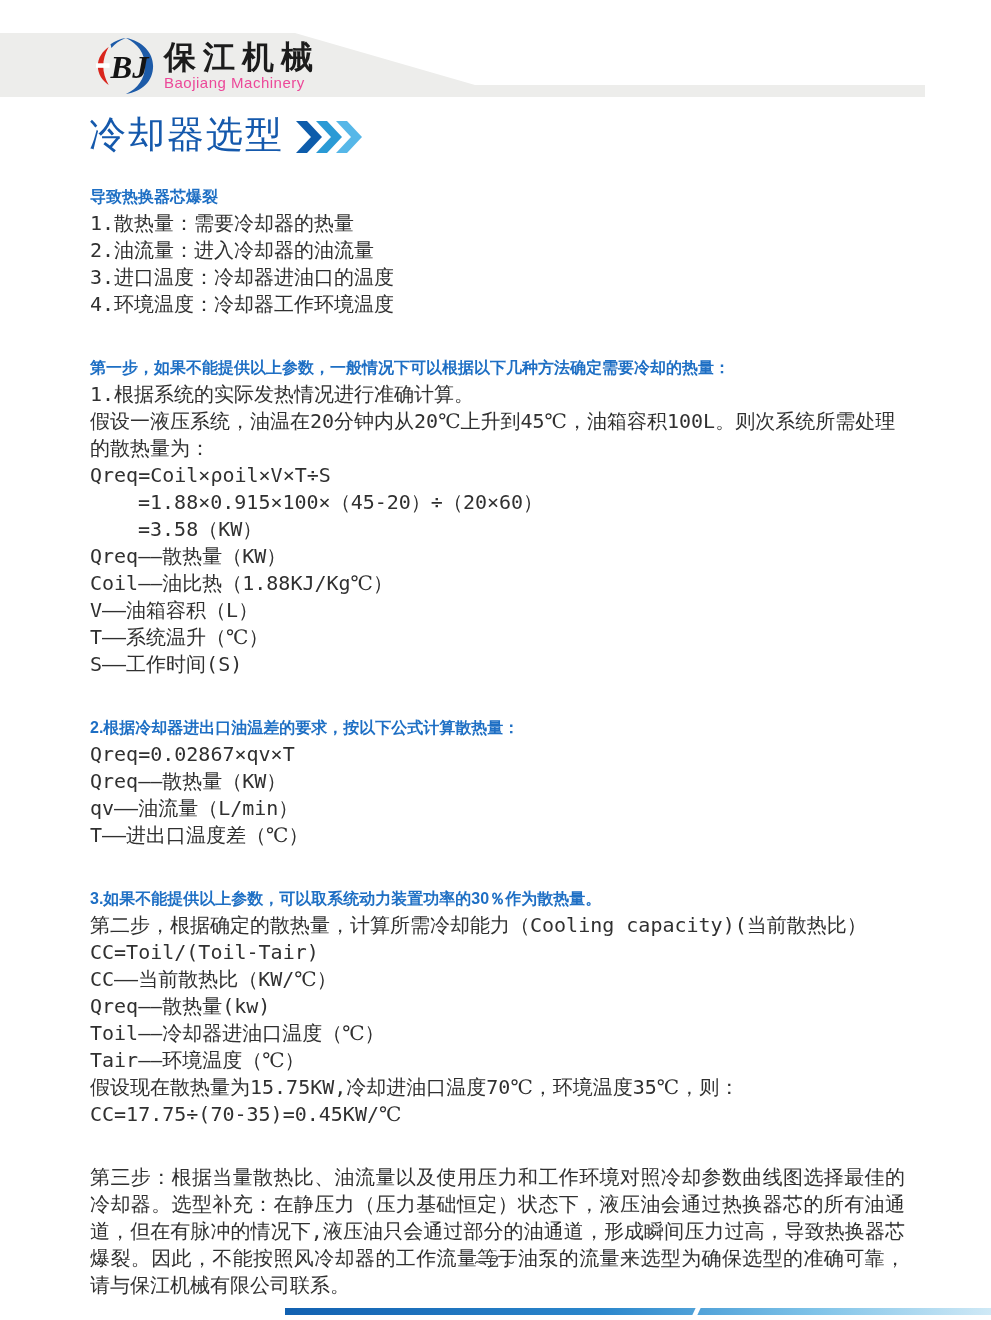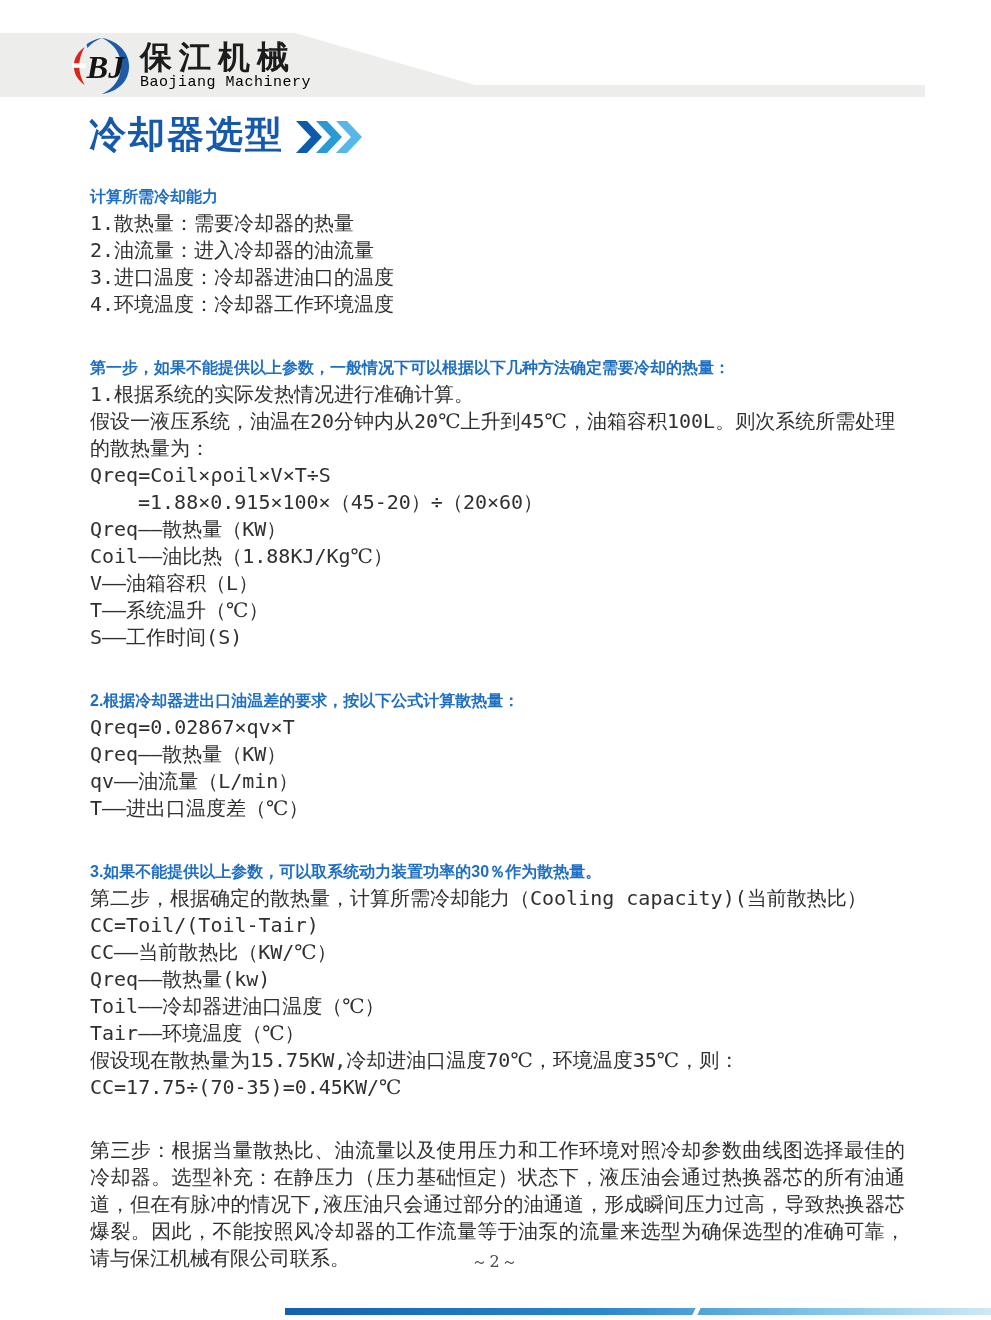--- a/index.html
+++ b/index.html
@@ -9,39 +9,39 @@
     background:#ffffff; overflow:hidden;
     font-family:"Liberation Sans", sans-serif;
   }
   
   .band {
     position:absolute; top:33px; left:0; width:991px; height:64px;
     background:#ededeb;
     clip-path: polygon(0 0, 295px 0, 475px 52px, 925px 52px, 925px 64px, 0 64px);
   }
   .logo {
-    position:absolute; top:36px; left:72px; height:60px;
+    position:absolute; top:36px; left:96px; height:60px;
     display:flex; align-items:center; gap:10px;
   }
   .logo svg { display:block; }
   .logo-cn {
     font-family:"Liberation Sans", sans-serif;
     font-size:32px; font-weight:bold; color:#1c1c1c; letter-spacing:7px; line-height:1.05;
   }
   .logo-en {
-    font-family:Liberation Mono, monospace;
-    font-size:15px; color:#000000; letter-spacing:0.5px;
+    font-family:Liberation Sans, sans-serif;
+    font-size:15px; color:#ec4899; letter-spacing:0.5px;
   }
   .title-row {
     position:absolute; top:110px; left:89px;
     display:flex; align-items:center; gap:12px;
   }
   .title {
     font-family:"Liberation Sans", sans-serif;
-    font-size:37px; font-weight:bold; color:#1559ac; letter-spacing:2px;
+    font-size:37px; font-weight:normal; color:#1559ac; letter-spacing:2px;
   }
   .chevrons { display:flex; align-items:center; margin-top:4px; }
   
   .content {
     position:absolute; top:183px; left:90px; width:815px;
     font-size:16.5px; color:#303030;
   }
   .blk { line-height:27px; min-height:27px; }
   .blk-h {
     font-family:"Liberation Sans", sans-serif;
@@ -94,31 +94,32 @@
     <span class="chevrons">
       <svg width="66" height="32" viewBox="0 0 66 32">
         <polygon points="0,0 11,0 26,16 11,32 0,32 15,16" fill="#0d5cab"></polygon>
         <polygon points="20,0 31,0 46,16 31,32 20,32 35,16" fill="#2a9ad5"></polygon>
         <polygon points="40,0 51,0 66,16 51,32 40,32 55,16" fill="#56b7e8"></polygon>
       </svg>
     </span>
   </div>
 
   <div class="content" id="content">
-      <div class="blk blk-h">计算所需冷却能力</div>
+      <div class="blk blk-h">导致热换器芯爆裂</div>
       <div class="blk blk-p">1.散热量：需要冷却器的热量</div>
       <div class="blk blk-p">2.油流量：进入冷却器的油流量</div>
       <div class="blk blk-p">3.进口温度：冷却器进油口的温度</div>
       <div class="blk blk-p">4.环境温度：冷却器工作环境温度</div>
       <div class="blk blk-gap"></div>
       <div class="blk blk-h">第一步，如果不能提供以上参数，一般情况下可以根据以下几种方法确定需要冷却的热量：</div>
       <div class="blk blk-p">1.根据系统的实际发热情况进行准确计算。</div>
       <div class="blk blk-p">假设一液压系统，油温在20分钟内从20℃上升到45℃，油箱容积100L。则次系统所需处理的散热量为：</div>
       <div class="blk blk-p">Qreq=Coil×ρoil×V×T÷S</div>
       <div class="blk blk-ind">=1.88×0.915×100×（45-20）÷（20×60）</div>
+      <div class="blk blk-ind">=3.58（KW）</div>
       <div class="blk blk-p">Qreq——散热量（KW）</div>
       <div class="blk blk-p">Coil——油比热（1.88KJ/Kg℃）</div>
       <div class="blk blk-p">V——油箱容积（L）</div>
       <div class="blk blk-p">T——系统温升（℃）</div>
       <div class="blk blk-p">S——工作时间(S)</div>
       <div class="blk blk-gap"></div>
       <div class="blk blk-h">2.根据冷却器进出口油温差的要求，按以下公式计算散热量：</div>
       <div class="blk blk-p">Qreq=0.02867×qv×T</div>
       <div class="blk blk-p">Qreq——散热量（KW）</div>
       <div class="blk blk-p">qv——油流量（L/min）</div>

